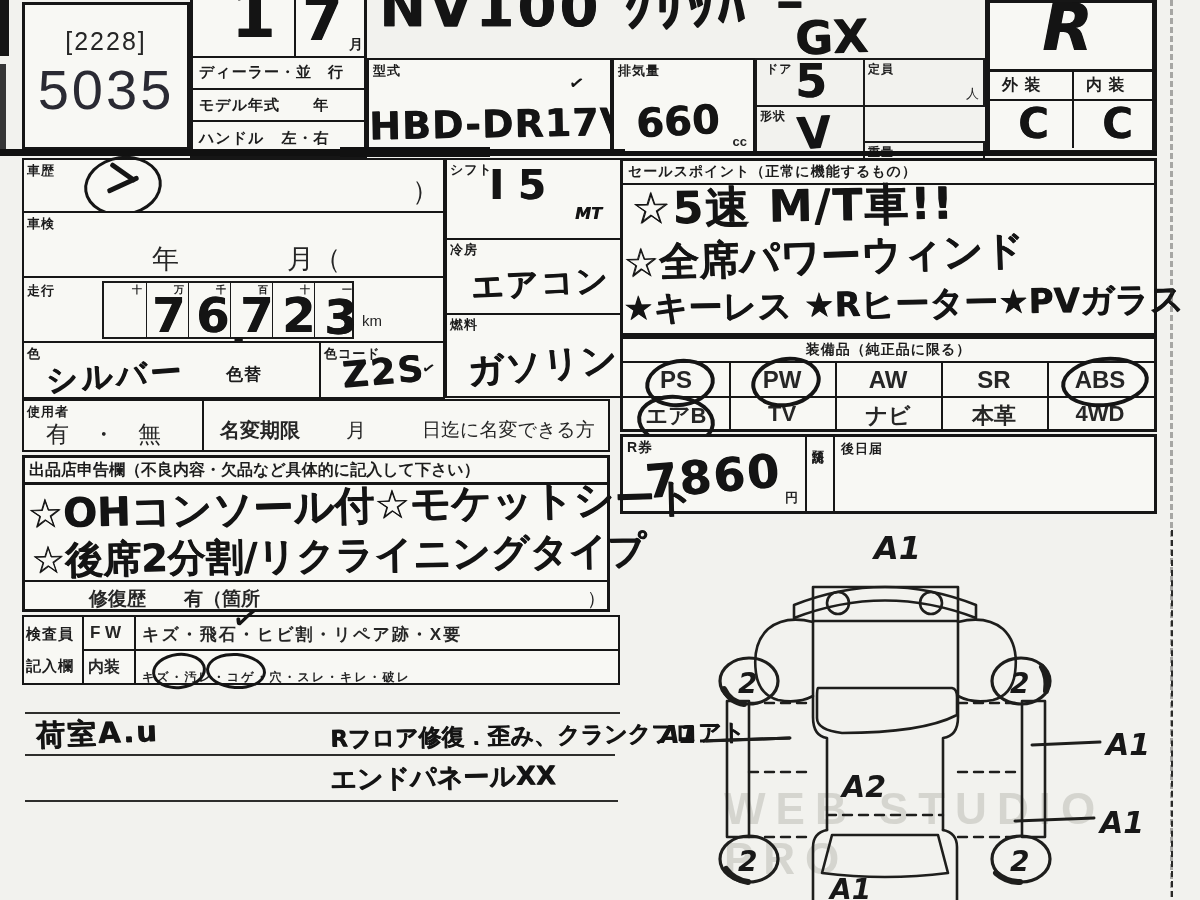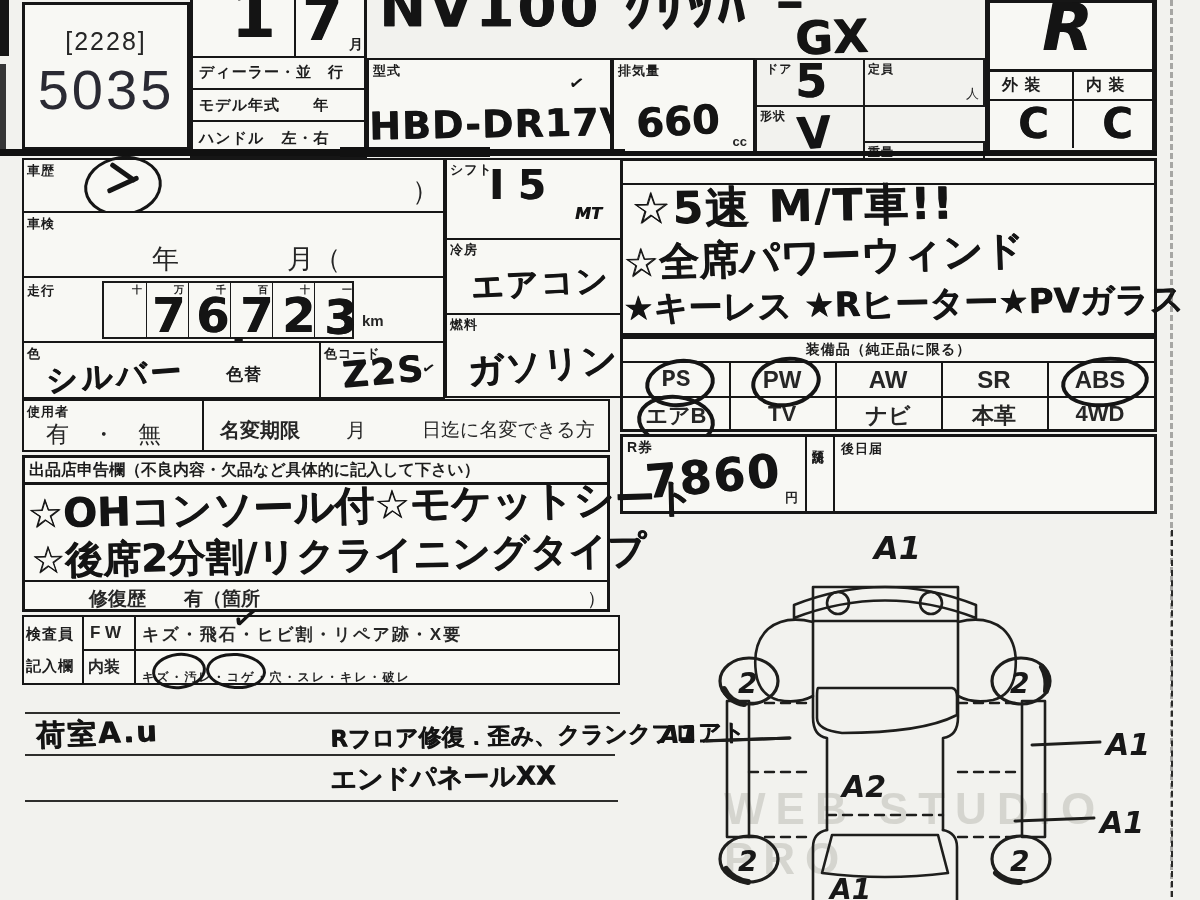--- a/index.html
+++ b/index.html
@@ -138,21 +138,21 @@
       <div class="abs" style="left:210px;top:0;width:42px;height:54px;">
           <span class="lbl" style="position:absolute;left:28px;top:0;font-size:10px;">一</span>
         </div>
       <span class="hand" style="position:absolute;left:48px;top:4px;font-size:48px;">7</span>
       <span class="hand" style="position:absolute;left:92px;top:4px;font-size:48px;">6</span>
       <span class="hand" style="position:absolute;left:126px;top:22px;font-size:44px;">,</span>
       <span class="hand" style="position:absolute;left:136px;top:4px;font-size:48px;">7</span>
       <span class="hand" style="position:absolute;left:178px;top:4px;font-size:48px;">2</span>
       <span class="hand" style="position:absolute;left:220px;top:6px;font-size:48px;">3</span>
     </div>
-    <span class="prn" style="position:absolute;left:338px;top:34px;font-size:15px;font-weight:bold;">km</span>
+    <span class="prn" style="position:absolute;left:338px;top:34px;font-size:15px;font-weight:normal;">km</span>
   </div>
 
   <div class="box thin" style="left:22px;top:341px;width:423px;height:58px;">
     <span class="lbl" style="position:absolute;left:3px;top:2px;">色</span>
     <span class="hand" style="position:absolute;left:22px;top:12px;font-size:31px;letter-spacing:3px;transform:rotate(-4deg);">シルバー</span>
     <span class="lbl" style="position:absolute;left:202px;top:20px;font-size:17px;">色替</span>
     <div class="line" style="left:295px;top:0;width:2px;height:54px;background:#161616;"></div>
     <span class="lbl" style="position:absolute;left:300px;top:2px;">色コード</span>
     <span class="hand" style="position:absolute;left:318px;top:8px;font-size:36px;letter-spacing:2px;transform:rotate(-5deg);">Z2S</span>
     <span class="hand" style="position:absolute;left:398px;top:16px;font-size:15px;transform:rotate(15deg);">✓</span>
@@ -175,35 +175,36 @@
   <div class="box thin" style="left:22px;top:399px;width:588px;height:53px;">
     <span class="lbl" style="position:absolute;left:3px;top:2px;">使用者</span>
     <span class="prn" style="position:absolute;left:22px;top:18px;font-size:23px;">有　・　無</span>
     <div class="line" style="left:178px;top:0;width:2px;height:49px;background:#161616;"></div>
     <span class="prn" style="position:absolute;left:196px;top:16px;font-size:20px;font-weight:bold;">名変期限</span>
     <span class="prn" style="position:absolute;left:322px;top:16px;font-size:20px;">月</span>
     <span class="prn" style="position:absolute;left:398px;top:16px;font-size:19px;">日迄に名変できる方</span>
   </div>
 
   <div class="box" style="left:620px;top:158px;width:537px;height:178px;overflow:visible;">
+    <div class="abs lbl" style="left:5px;top:2px;font-size:14px;">セールスポイント（正常に機能するもの）</div>
     <div class="line" style="left:0;top:22px;width:531px;height:2px;background:#161616;"></div>
     <span class="hand" style="position:absolute;left:8px;top:16px;font-size:44px;letter-spacing:2px;transform:rotate(-1deg);">☆5速 M/T車!!</span>
     <span class="hand" style="position:absolute;left:0px;top:68px;font-size:40px;transform:rotate(-2deg);">☆全席パワーウィンド</span>
     <span class="hand" style="position:absolute;left:0px;top:120px;font-size:34px;transform:rotate(-1deg);">★キーレス ★Rヒーター★PVガラス</span>
   </div>
 
   <div class="box" style="left:620px;top:336px;width:537px;height:96px;overflow:visible;">
     <div class="abs lbl" style="left:0;right:0;top:2px;text-align:center;font-size:14px;">装備品（純正品に限る）</div>
     <div class="line" style="left:0;top:22px;width:531px;height:2px;background:#161616;"></div>
     <div class="line" style="left:0;top:57px;width:531px;height:1.5px;background:#161616;"></div>
     <div class="line" style="left:106px;top:22px;width:1.5px;height:68px;background:#161616;"></div>
     <div class="line" style="left:212px;top:22px;width:1.5px;height:68px;background:#161616;"></div>
     <div class="line" style="left:318px;top:22px;width:1.5px;height:68px;background:#161616;"></div>
     <div class="line" style="left:424px;top:22px;width:1.5px;height:68px;background:#161616;"></div>
-    <span class="prn" style="position:absolute;left:0;width:106px;top:27px;text-align:center;font-size:24px;font-weight:bold;font-family:Liberation Mono, monospace;">PS</span>
+    <span class="prn" style="position:absolute;left:0;width:106px;top:27px;text-align:center;font-size:24px;font-weight:bold;">PS</span>
     <span class="prn" style="position:absolute;left:106px;width:106px;top:27px;text-align:center;font-size:24px;font-weight:bold;">PW</span>
     <span class="prn" style="position:absolute;left:212px;width:106px;top:27px;text-align:center;font-size:24px;font-weight:bold;">AW</span>
     <span class="prn" style="position:absolute;left:318px;width:106px;top:27px;text-align:center;font-size:24px;font-weight:bold;">SR</span>
     <span class="prn" style="position:absolute;left:424px;width:106px;top:27px;text-align:center;font-size:24px;font-weight:bold;">ABS</span>
     <span class="prn" style="position:absolute;left:0;width:106px;top:62px;text-align:center;font-size:22px;font-weight:bold;">エアB</span>
     <span class="prn" style="position:absolute;left:106px;width:106px;top:62px;text-align:center;font-size:22px;font-weight:bold;">TV</span>
     <span class="prn" style="position:absolute;left:212px;width:106px;top:62px;text-align:center;font-size:22px;font-weight:bold;">ナビ</span>
     <span class="prn" style="position:absolute;left:318px;width:106px;top:62px;text-align:center;font-size:22px;font-weight:bold;">本革</span>
     <span class="prn" style="position:absolute;left:424px;width:106px;top:62px;text-align:center;font-size:22px;font-weight:bold;">4WD</span>
     <div class="oval" style="left:22px;top:20px;width:62px;height:40px;transform:rotate(-8deg);border-width:4px;"></div>

